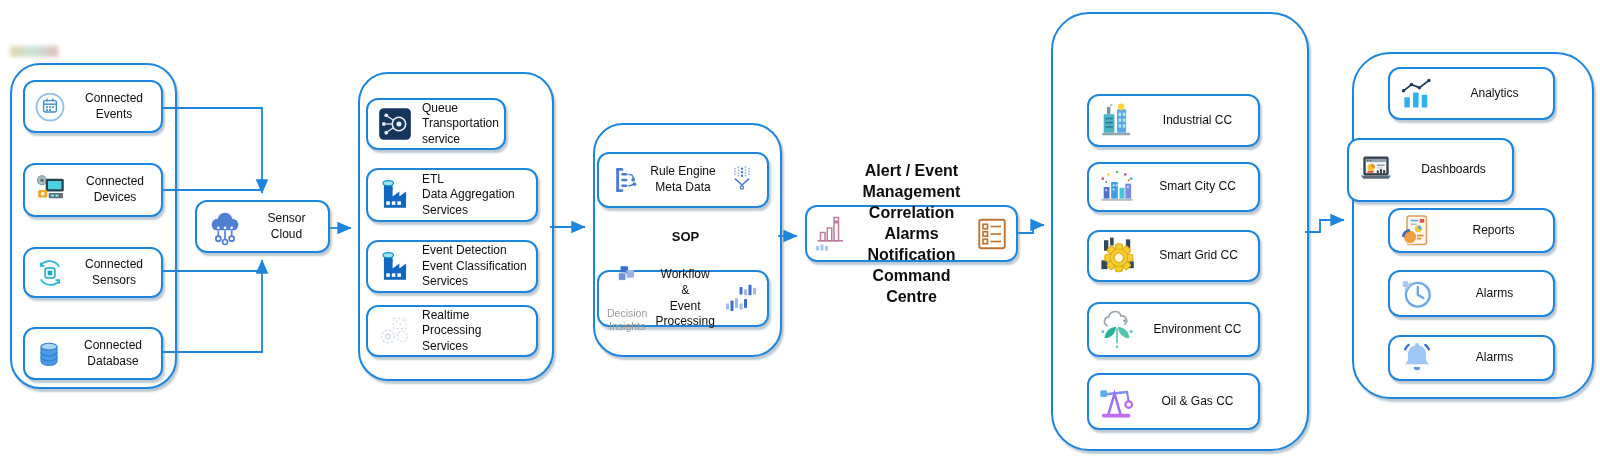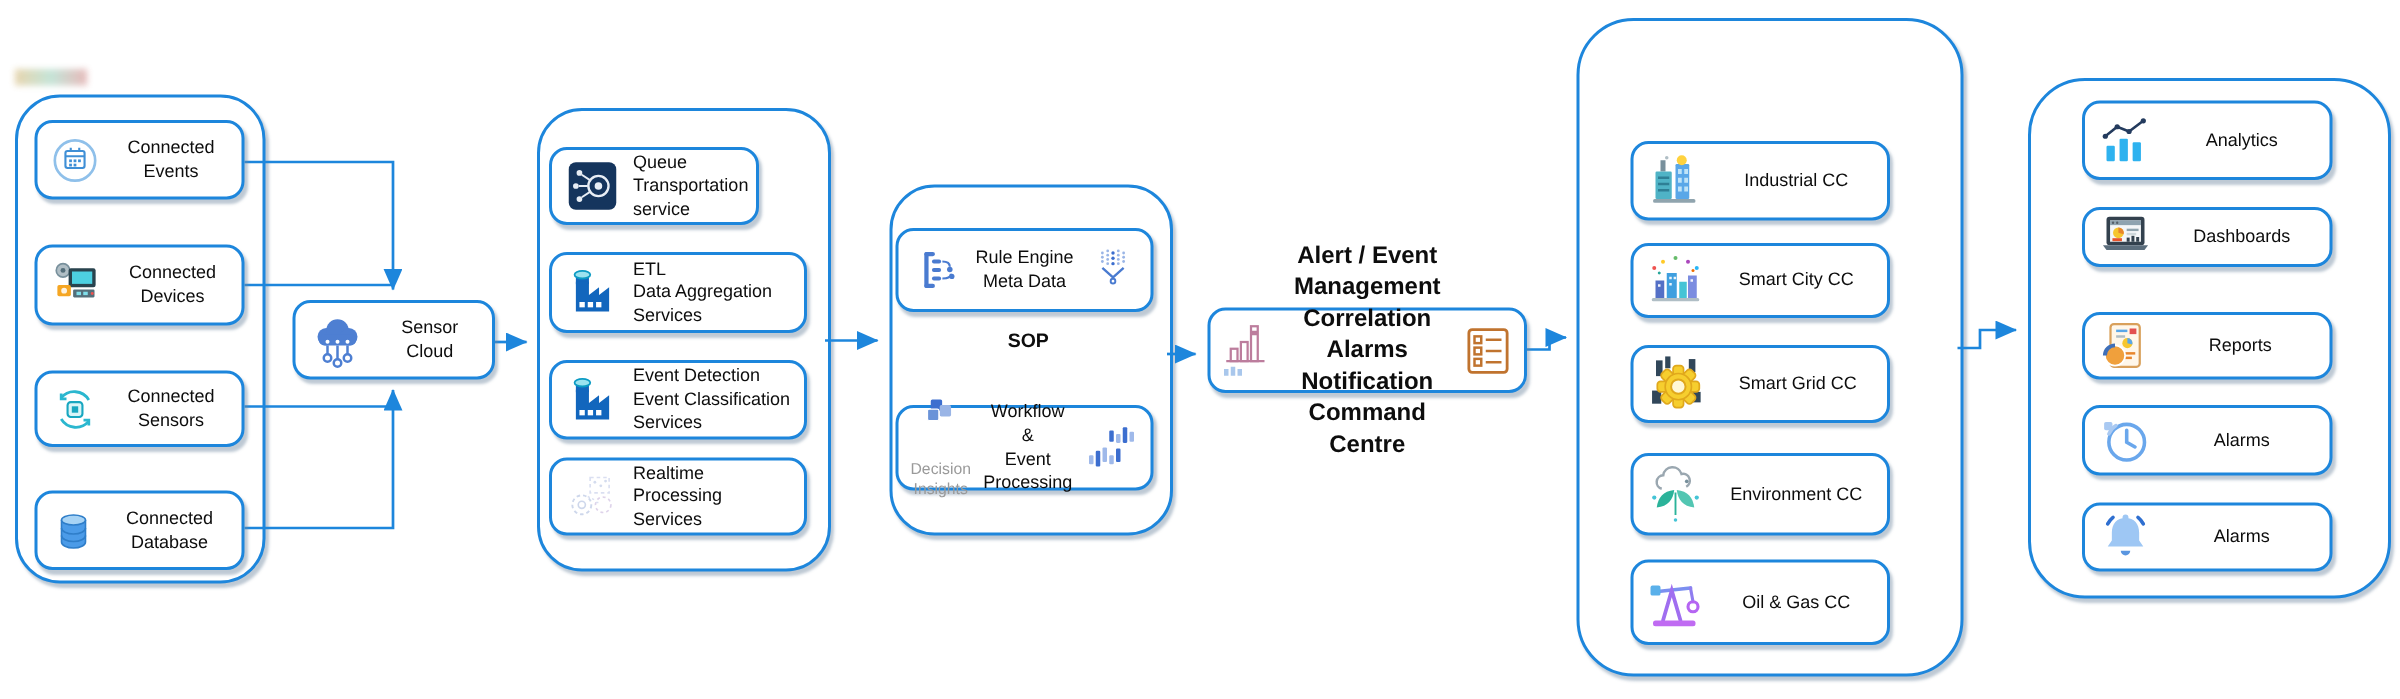--- a/index.html
+++ b/index.html
@@ -274,21 +274,21 @@
             <circle cx="24" cy="8" r="1.6"></circle>
             <circle cx="24" cy="13" r="1.6"></circle>
             <circle cx="24" cy="18" r="1.6"></circle>
           </g>
           <path d="M14 22 L24 31 L34 22" fill="none" stroke="#4a7bd0" stroke-width="2.2"></path>
           <circle cx="24" cy="34.5" r="2.2" fill="none" stroke="#4a7bd0" stroke-width="1.8"></circle>
         </svg>
     </span>
   </div>
 
-  <div class="sop-title" style="left:593px;top:219px;width:185px">SOP</div>
+  <div class="sop-title" style="left:593px;top:229px;width:185px">SOP</div>
 
   <div class="node" style="left:597px;top:270px;width:172px;height:57px">
     <span class="wf-left">
       <span class="ic">
         <svg width="26" height="24" viewBox="0 0 48 44">
             <rect x="12" y="4" width="14" height="14" rx="2" fill="#3c6ecf"></rect>
             <rect x="23" y="11" width="14" height="14" rx="2" fill="#9ab5e6"></rect>
             <rect x="8" y="16" width="14" height="14" rx="2" fill="#6a93d8" stroke="#fff" stroke-width="1.5"></rect>
           </svg>
       </span>
@@ -480,21 +480,21 @@
             <circle cx="7" cy="20" r="2.2"></circle>
             <circle cx="17" cy="12" r="2.2"></circle>
             <circle cx="27" cy="16" r="2.2"></circle>
             <circle cx="39" cy="7" r="2.2"></circle>
           </g>
         </svg>
     </span>
     <span class="txt">Analytics</span>
   </div>
 
-  <div class="node" style="left:1388px;top:138px;width:167px;height:40px">
+  <div class="node" style="left:1347px;top:138px;width:167px;height:64px">
     <span class="ic">
       <svg width="38" height="38" viewBox="0 0 48 48">
           <rect x="8" y="7" width="32" height="24" rx="2.5" fill="#33414e"></rect>
           <rect x="11" y="10" width="26" height="18" fill="#f4f6f8"></rect>
           <rect x="11" y="10" width="26" height="4" fill="#8fa3b0"></rect>
           <g fill="#55606b">
             <circle cx="13.5" cy="12" r="1"></circle>
             <circle cx="17" cy="12" r="1"></circle>
           </g>
           <circle cx="18" cy="20.5" r="4.5" fill="#f6c62e"></circle>

